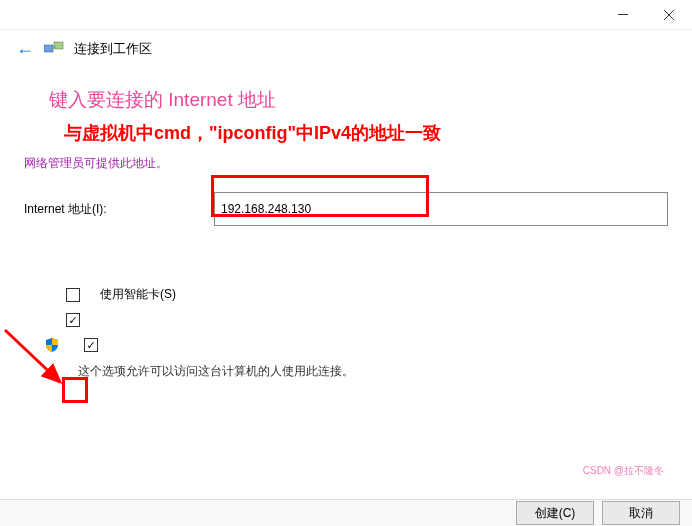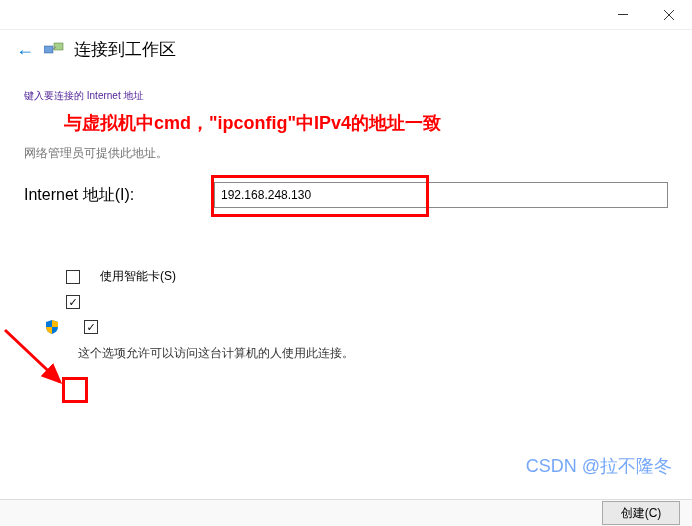--- a/index.html
+++ b/index.html
@@ -38,53 +38,54 @@
       font-size: 18px;
       color: #0078d7;
       cursor: pointer;
     }
     .net-icon {
       width: 20px;
       height: 16px;
       display: inline-block;
     }
     .header-title {
-      font-size: 17px;
+      font-size: 13px;
     }
     .content {
       padding: 20px 24px 0 24px;
     }
     .heading {
-      color: #4c1d95;
-      font-size: 10px;
+      color: #ec4899;
+      font-size: 19px;
       margin-bottom: 8px;
+      margin-left: 25px;
     }
     .annotation {
       color: #ff0000;
       font-size: 18px;
       font-weight: bold;
       margin: 6px 0 10px 40px;
     }
     .subtext {
       font-size: 12px;
-      color: #737373;
+      color: #a21caf;
       margin-bottom: 20px;
     }
     .form-row {
       display: flex;
       align-items: center;
       margin-bottom: 14px;
     }
     .form-label {
       width: 190px;
-      font-size: 16px;
+      font-size: 12px;
     }
     .form-input {
       flex: 1;
-      height: 26px;
+      height: 34px;
       border: 1px solid #888;
       padding: 2px 6px;
       font-size: 12px;
       font-family: inherit;
     }
     .redbox {
       position: absolute;
       border: 3px solid #ff0000;
       pointer-events: none;
     }
@@ -161,24 +162,24 @@
       height: 24px;
       border: 1px solid #aaa;
       background: #e9e9e9;
       font-size: 12px;
       font-family: inherit;
       text-align: center;
       padding: 0 10px;
     }
     .watermark {
       position: absolute;
-      right: 20px;
+      right: 28px;
       bottom: 48px;
-      color: #3b82f6;
-      font-size: 18px;
+      color: #ec4899;
+      font-size: 10px;
       opacity: 0.7;
       pointer-events: none;
     }
   </style>
 </head>
 <body>
 
 <div class="titlebar">
   <div class="win-btn">
     <svg width="10" height="1">
@@ -247,13 +248,14 @@
       <path d="M0,0 L7,3 L0,6 Z" fill="#ff0000"></path>
     </marker>
   </defs>
   <line x1="5" y1="10" x2="60" y2="62" stroke="#ff0000" stroke-width="3" marker-end="url(#ah)"></line>
 </svg>
 
 <div class="watermark">CSDN @拉不隆冬</div>
 
 <div class="footer">
   <button class="btn">创建(C)</button>
+  <button class="btn">取消</button>
 </div>
 
 </body></html>

